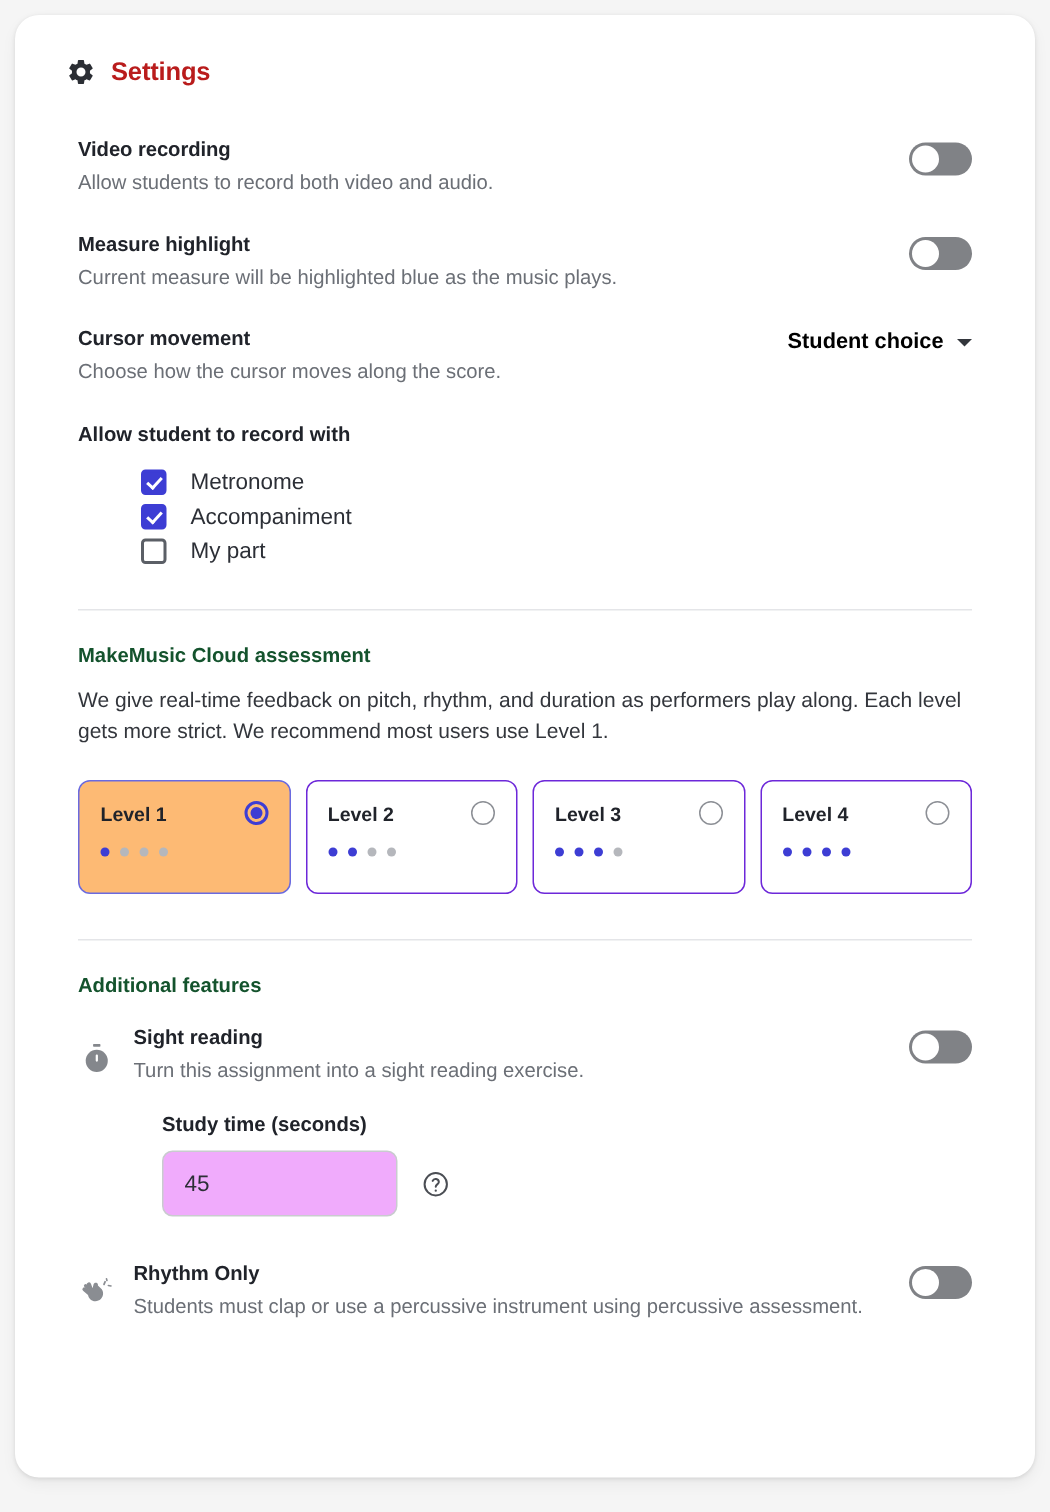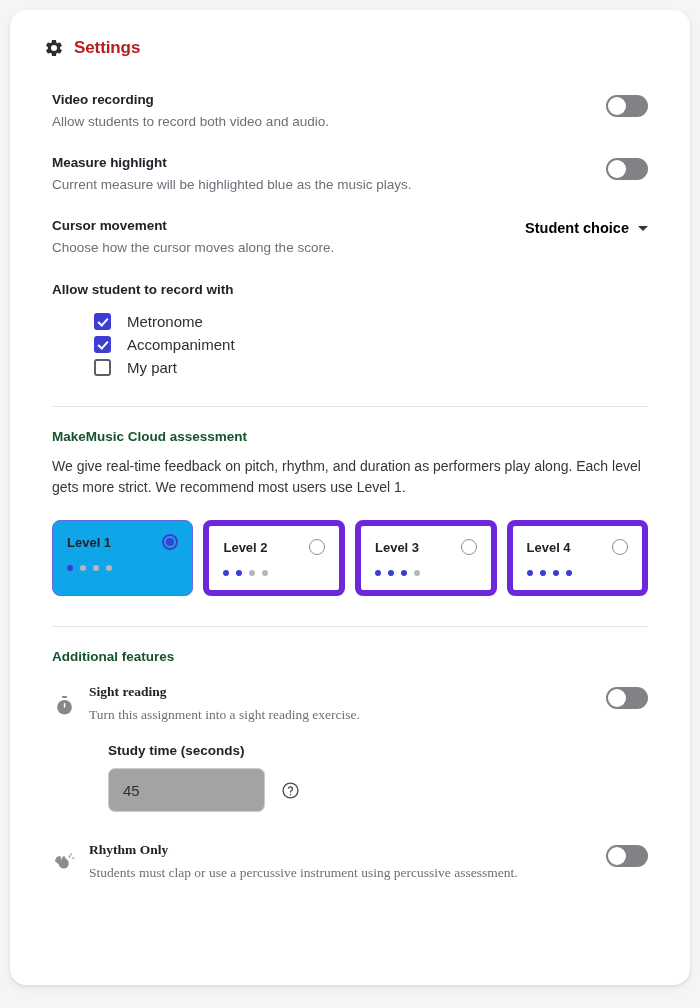--- a/index.html
+++ b/index.html
@@ -181,28 +181,28 @@
   }
 
   .levels {
     display: flex;
     gap: 10px;
   }
   .level-card {
     width: 142px;
     height: 76px;
     box-sizing: border-box;
-    border: 6px solid #6d28d9;
+    border: 1px solid #6d28d9;
     border-radius: 8px;
     background: #ffffff;
     padding: 13px 14px 0 14px;
     cursor: pointer;
   }
   .level-card.selected {
-    background: #0ea5e9;
+    background: #fdba74;
     border: 1px solid #6a6ae0;
   }
   .level-head {
     display: flex;
     align-items: center;
     justify-content: space-between;
   }
   .level-name {
     font-size: 13px;
     font-weight: bold;
@@ -246,21 +246,20 @@
     display: flex;
     align-items: flex-start;
     justify-content: space-between;
     margin-top: 20px;
   }
   .feature-left {
     display: flex;
     align-items: flex-start;
     gap: 13px;
     max-width: 540px;
-    font-family: Liberation Serif, serif;
   }
   .feature-icon {
     width: 24px;
     height: 26px;
     flex: none;
     margin-top: 8px;
     display: flex;
     align-items: center;
     justify-content: center;
   }
@@ -291,21 +290,21 @@
   .study-input {
     width: 157px;
     height: 44px;
     box-sizing: border-box;
     border: 1px solid #c9cbcf;
     border-radius: 7px;
     padding: 0 14px;
     font-size: 15px;
     color: #2c2f36;
     font-family: "Liberation Sans", sans-serif;
-    background: #a3a3a3;
+    background: #f0abfc;
     outline: none;
   }
   .help-icon { width: 19px; height: 19px; display: block; cursor: pointer; }
 </style>
 </head>
 <body>
 
 <div class="card">
   <div class="inner">
 

